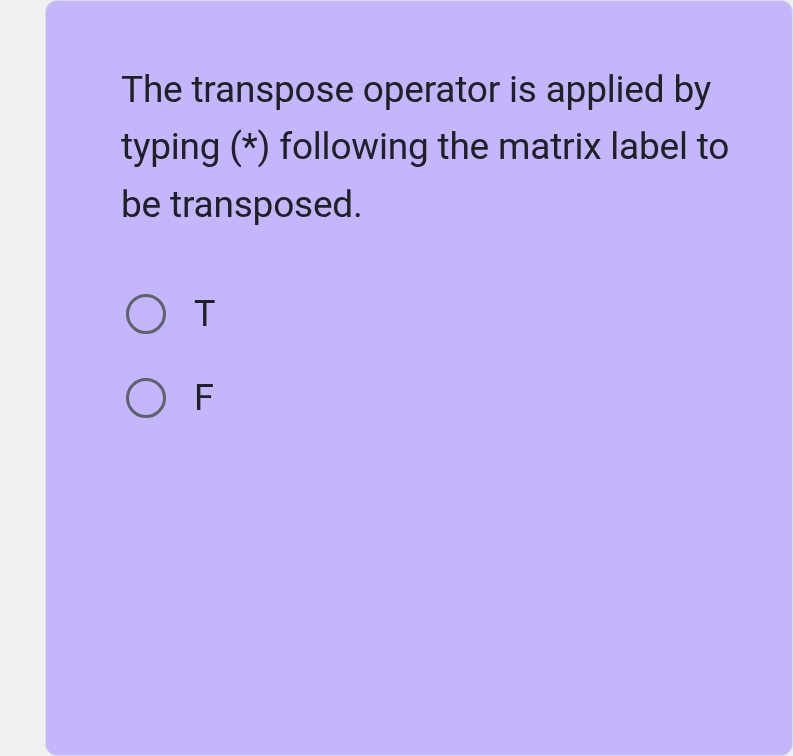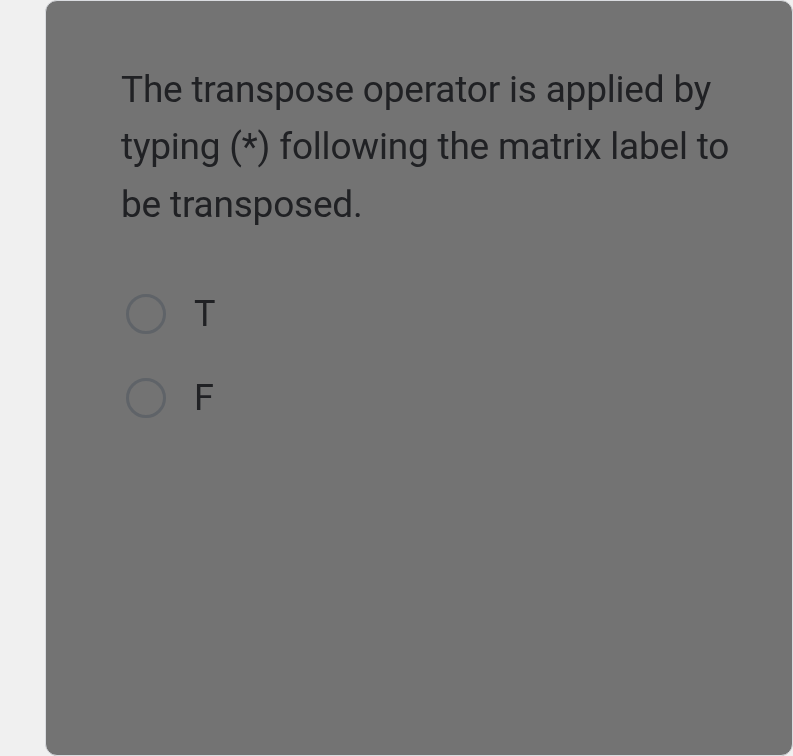--- a/index.html
+++ b/index.html
@@ -10,21 +10,21 @@
     body {
       font-family: 'Google Sans', Roboto, Arial, sans-serif;
       background: #f0f0f0;
       width: 793px;
       height: 756px;
       display: flex;
       align-items: flex-start;
       justify-content: flex-start;
     }
     .card {
-      background: #737373;
+      background: #c4b5fd;
       border: 1px solid #dadce0;
       border-radius: 12px;
       padding: 60px 50px 76px 75px;
       margin-left: 45px;
       margin-top: 0;
       width: 750px;
       min-height: 756px;
     }
     .question-text {
       font-size: 37px;

